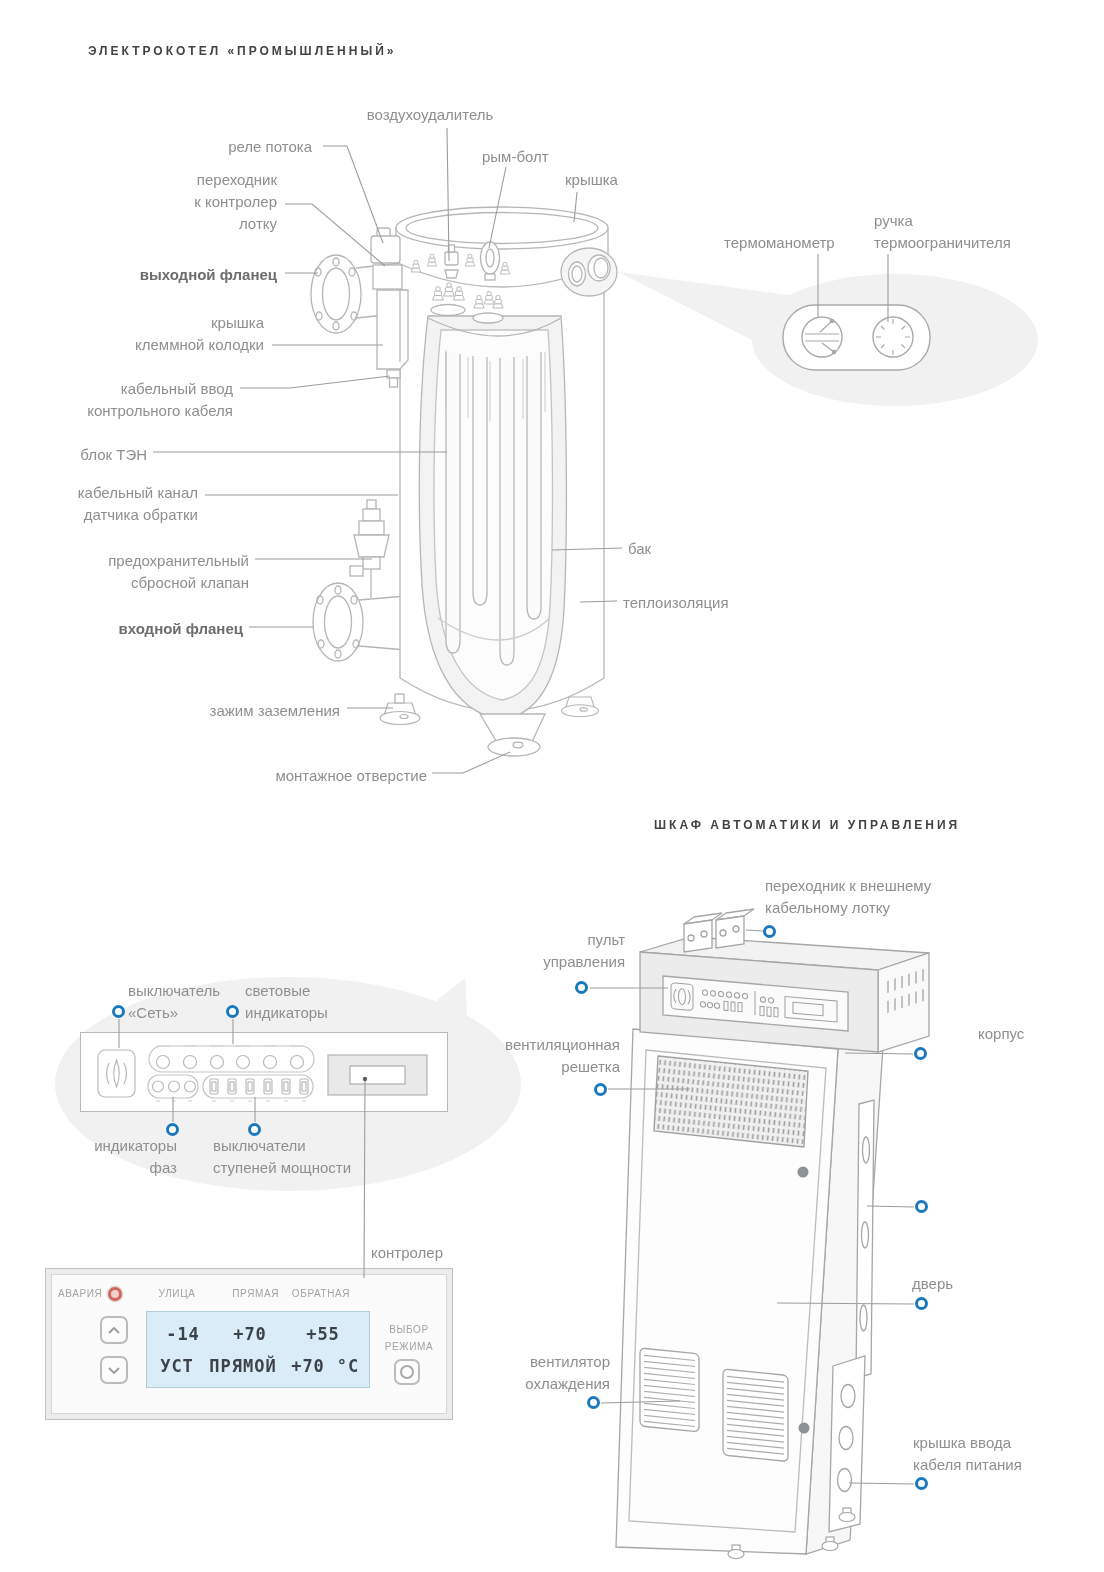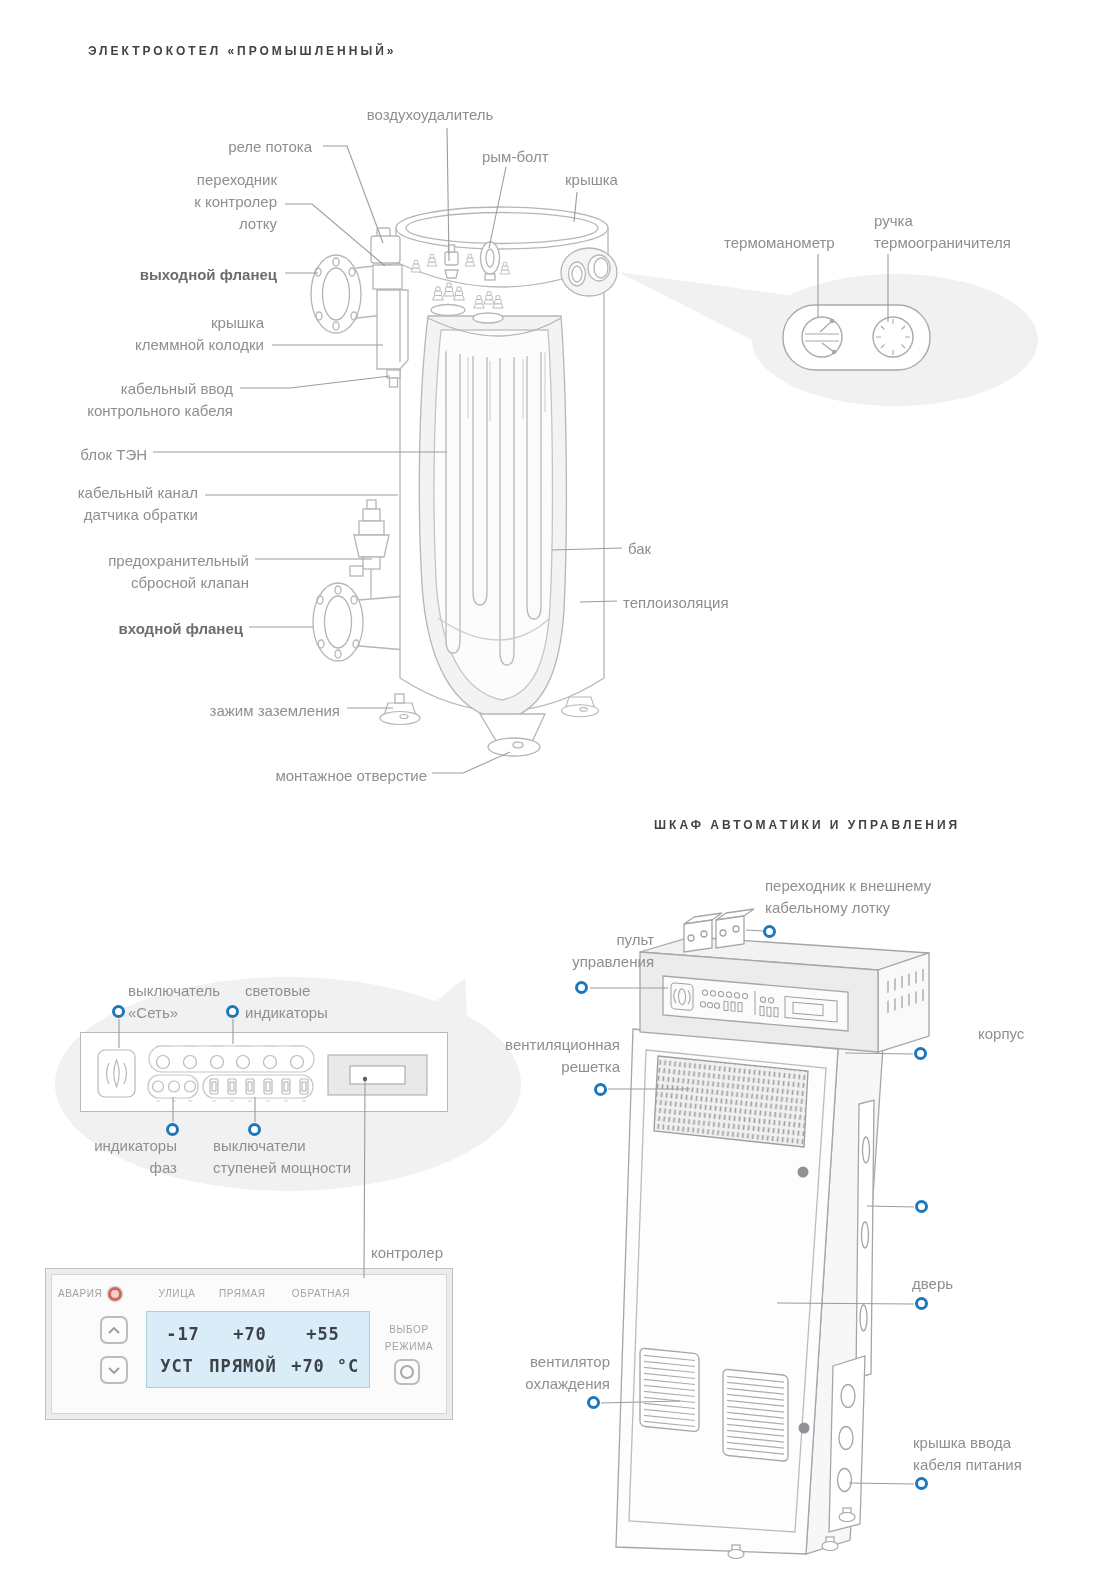--- a/index.html
+++ b/index.html
@@ -363,21 +363,21 @@
   <div class="lbl" style="left:482px;top:146px;width:90px">рым-болт</div>
   <div class="lbl" style="left:565px;top:169px;width:70px">крышка</div>
   <div class="lbl" style="left:628px;top:538px;width:60px">бак</div>
   <div class="lbl" style="left:623px;top:592px;width:130px">теплоизоляция</div>
   <div class="lbl" style="left:724px;top:232px;width:130px">термоманометр</div>
   <div class="lbl" style="left:874px;top:210px;width:170px">ручка
 термоограничителя</div>
 
   <div class="lbl" style="left:765px;top:875px;width:190px">переходник к внешнему
 кабельному лотку</div>
-  <div class="lbl r" style="left:534px;top:929px;width:120px">пульт
+  <div class="lbl r" style="left:505px;top:929px;width:120px">пульт
 управления</div>
   <div class="lbl r" style="left:490px;top:1034px;width:130px">вентиляционная
 решетка</div>
   <div class="lbl" style="left:978px;top:1023px;width:80px">корпус</div>
   <div class="lbl" style="left:912px;top:1273px;width:70px">дверь</div>
   <div class="lbl r" style="left:490px;top:1351px;width:120px">вентилятор
 охлаждения</div>
   <div class="lbl" style="left:913px;top:1432px;width:130px">крышка ввода
 кабеля питания</div>
 
@@ -451,36 +451,36 @@
         </g>
       </g>
     </svg>
   </div>
 
   <div class="ctrl">
     <div class="ctrl-inner"></div>
     <span class="tiny" style="left:12px;top:19px">АВАРИЯ</span>
     <span class="led"></span>
     <span class="tiny" style="left:101px;top:19px;width:60px;text-align:center">УЛИЦА</span>
-    <span class="tiny" style="left:173px;top:19px;width:60px;text-align:left">ПРЯМАЯ</span>
+    <span class="tiny" style="left:173px;top:19px;width:60px;text-align:right">ПРЯМАЯ</span>
     <span class="tiny" style="left:245px;top:19px;width:60px;text-align:center">ОБРАТНАЯ</span>
 
     <div class="btn" style="left:54px;top:47px">
       <svg width="14" height="9">
         <path d="M2,7 L7,2 L12,7" stroke="#9a9a9a" stroke-width="1.8" fill="none"></path>
       </svg>
     </div>
     <div class="btn" style="left:54px;top:87px">
       <svg width="14" height="9">
         <path d="M2,2 L7,7 L12,2" stroke="#9a9a9a" stroke-width="1.8" fill="none"></path>
       </svg>
     </div>
 
     <div class="lcd">
-      <span class="lcdv" style="left:14px;top:12px;width:44px">-17</span>
+      <span class="lcdv" style="left:14px;top:12px;width:44px">-14</span>
       <span class="lcdv" style="left:81px;top:12px;width:44px">+70</span>
       <span class="lcdv" style="left:154px;top:12px;width:44px">+55</span>
       <span class="lcdv" style="left:8px;top:44px;width:44px">УСТ</span>
       <span class="lcdv" style="left:60px;top:44px;width:72px">ПРЯМОЙ</span>
       <span class="lcdv" style="left:139px;top:44px;width:44px">+70</span>
       <span class="lcdv" style="left:186px;top:44px;width:30px">°C</span>
     </div>
 
     <span class="tiny" style="left:333px;top:52px;width:60px;text-align:center;line-height:1.7">ВЫБОР
 РЕЖИМА</span>

